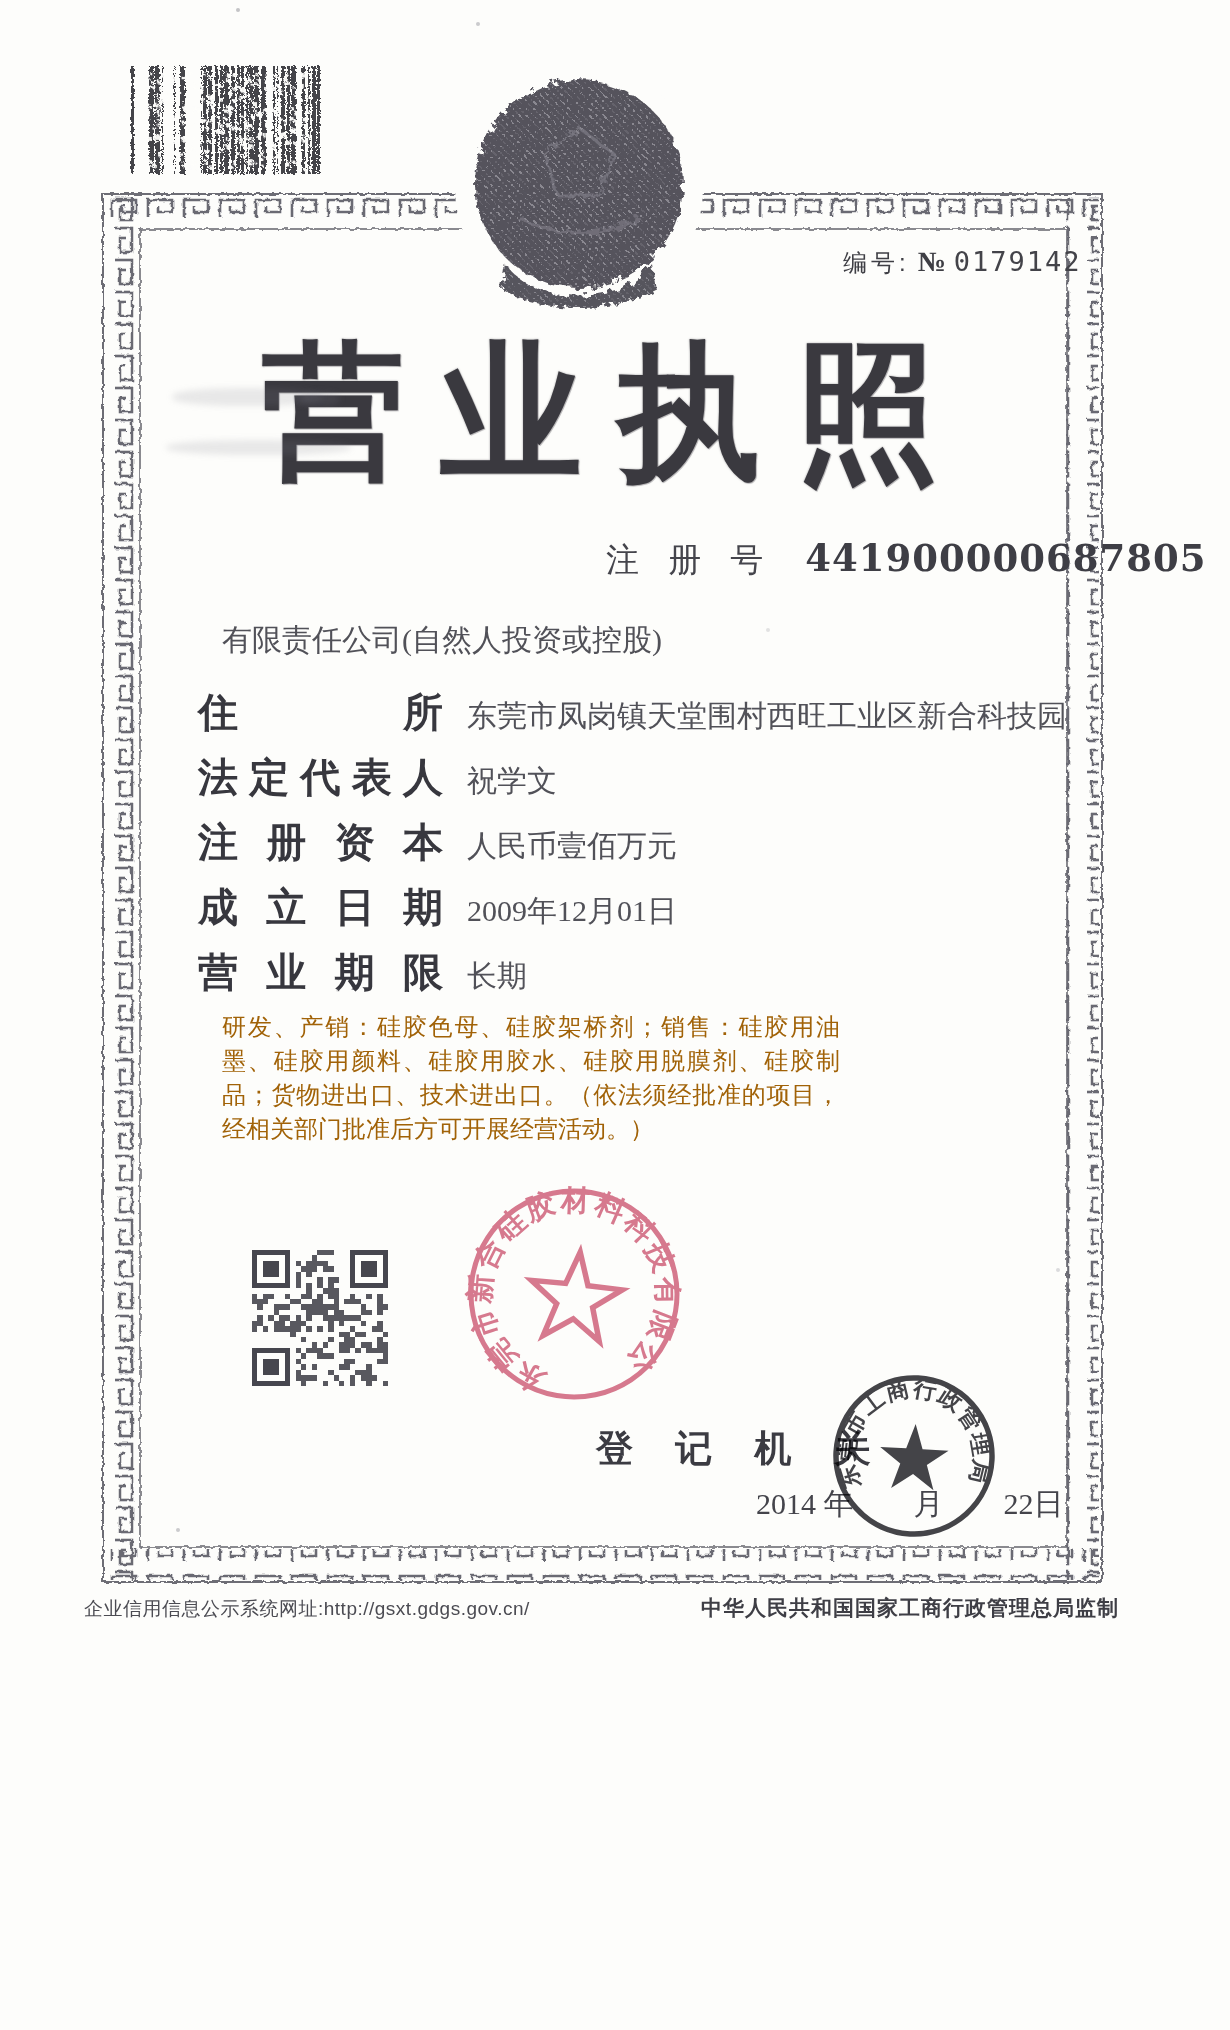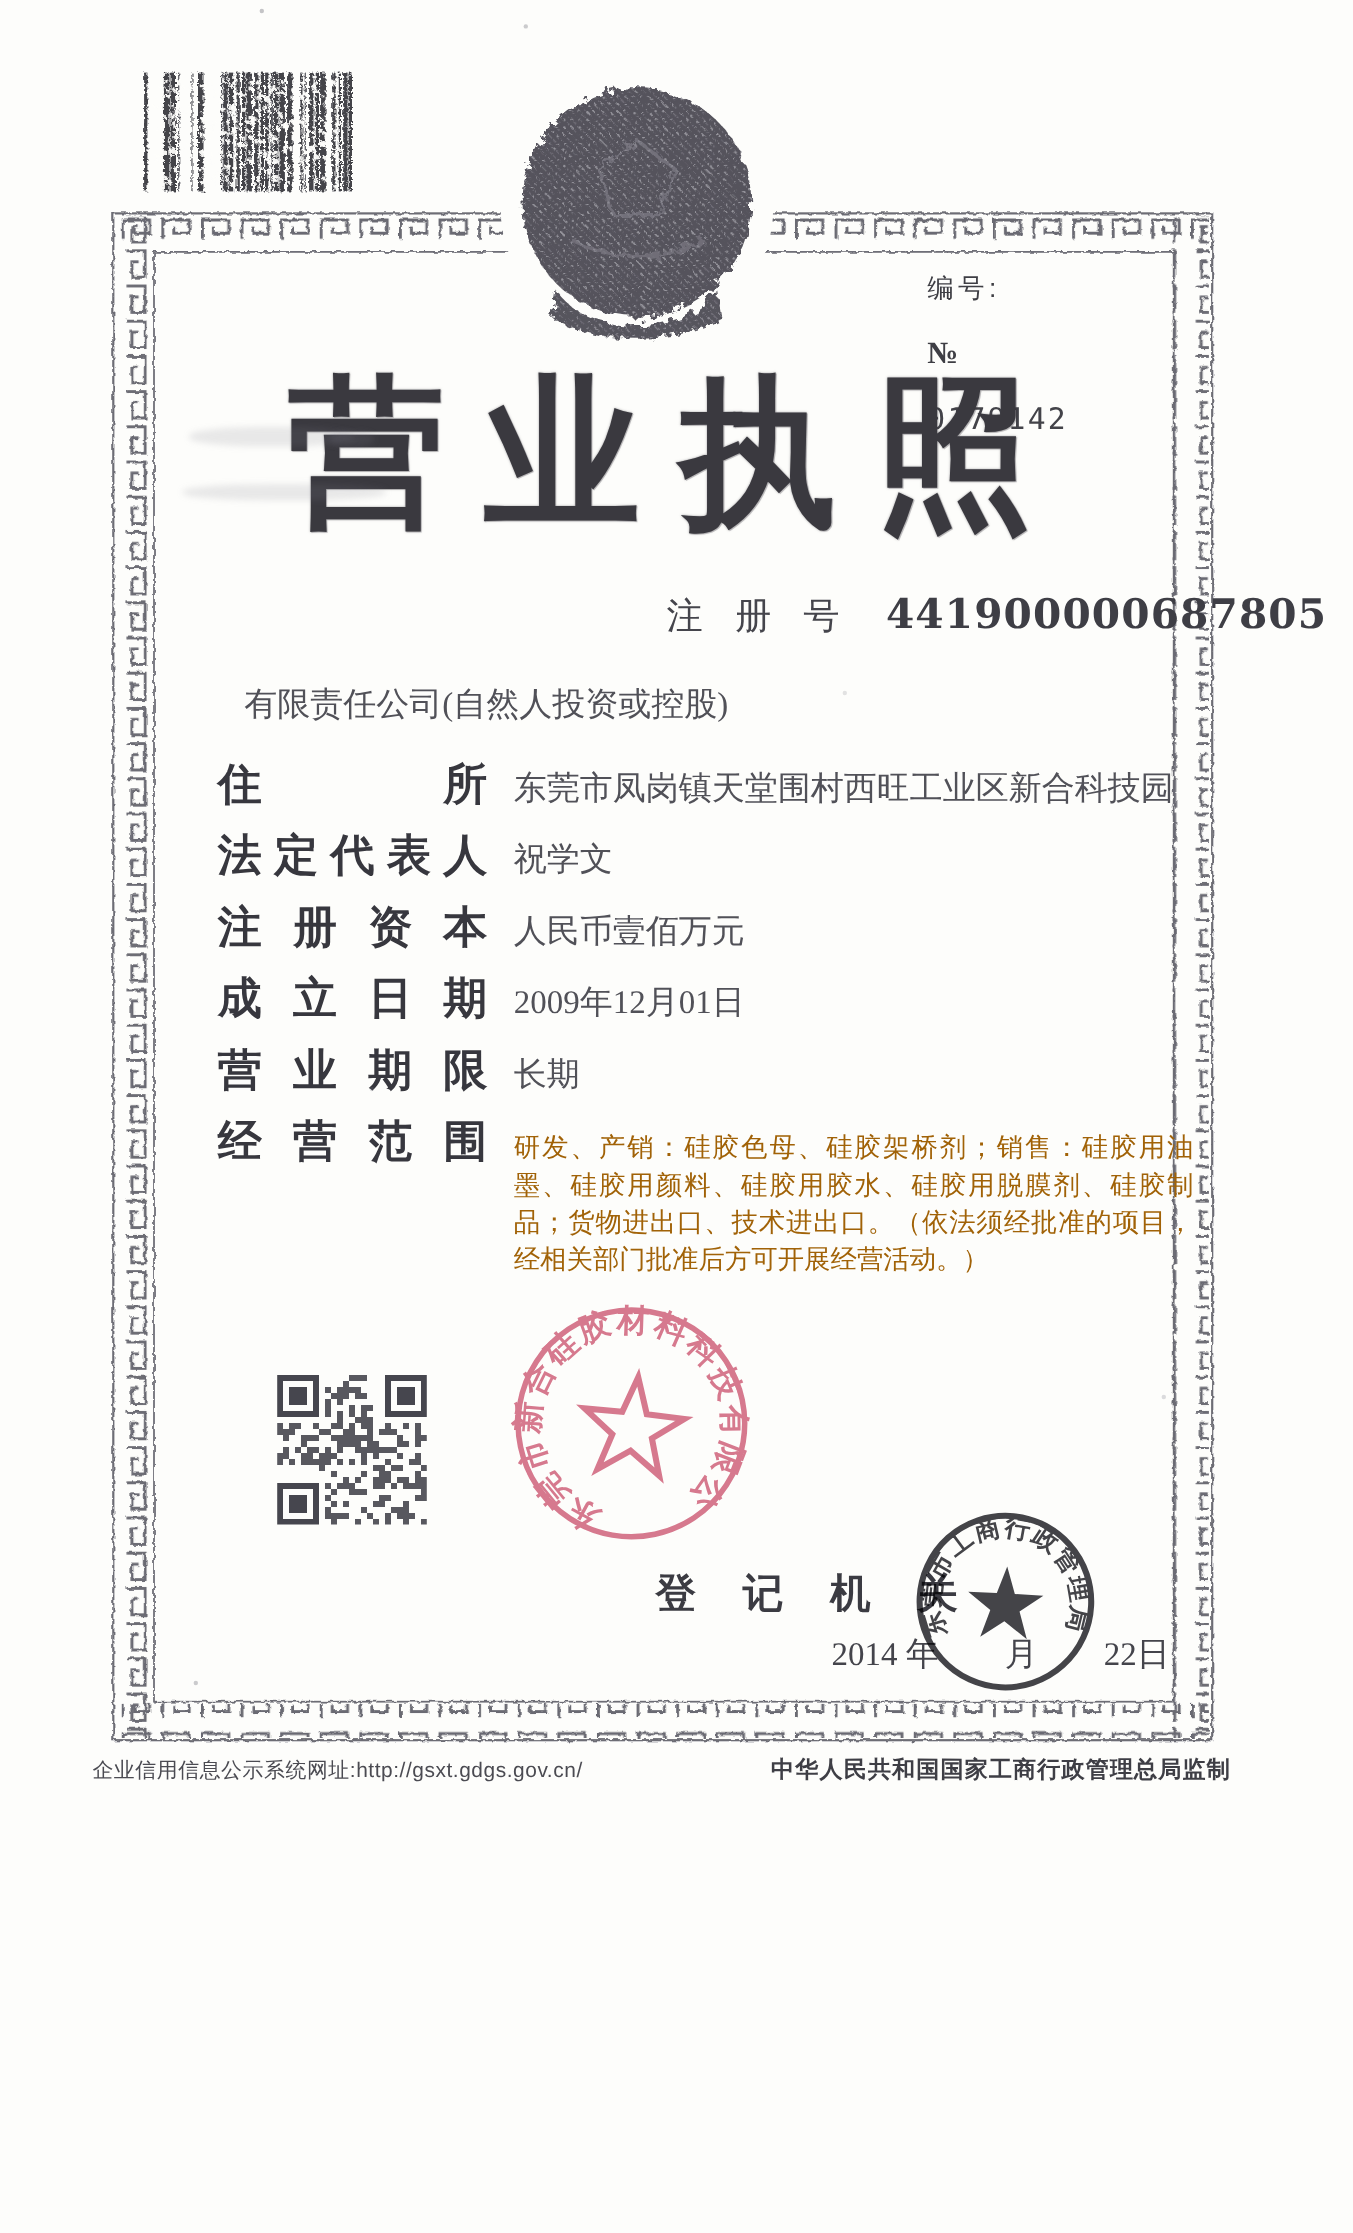--- a/index.html
+++ b/index.html
@@ -6,21 +6,21 @@
   .page{position:relative;width:1230px;height:2030px;background:#fdfdfb;overflow:hidden;
         font-family:"Liberation Sans","DejaVu Sans",sans-serif;color:#3a3a40;}
   .abs{position:absolute;}
   
   svg.overlay{position:absolute;left:0;top:0;pointer-events:none;}
   
   .barcode{left:128px;top:62px;width:198px;height:120px;}
   .emblem{left:448px;top:58px;width:262px;height:266px;}
   .qr{left:252px;top:1250px;width:136px;height:136px;}
   
-  .serial{left:843px;top:246px;display:flex;align-items:baseline;gap:28px;color:#3e3e44;flex-direction:column;}
+  .serial{left:843px;top:246px;display:flex;align-items:baseline;gap:8px;color:#3e3e44;}
   .serial .lab{font-size:24px;letter-spacing:4px;}
   .serial .sym{font-size:28px;font-weight:bold;font-family:"Liberation Serif",serif;}
   .serial .num{font-size:27px;font-family:"DejaVu Sans Mono",monospace;letter-spacing:2px;color:#434349;}
   
   .title{left:262px;top:318px;font-size:142px;font-weight:900;letter-spacing:36px;color:#3a393f;
          transform:scaleY(1.04);text-shadow:0 0 2px rgba(58,57,63,.55),1px 1px 0 rgba(58,57,63,.25);white-space:nowrap;}
   
   .regno{left:606px;top:536px;display:flex;align-items:baseline;gap:32px;}
   .regno .lab{font-size:33px;letter-spacing:10px;color:#45454c;}
   .regno .val{font-size:37px;font-family:"DejaVu Serif","Liberation Serif",serif;color:#3e3e45;letter-spacing:1px;font-weight:bold;}
@@ -476,21 +476,20 @@
     </div>
     <div class="row">
       <span class="lab">成立日期</span>
       <span class="val">2009年12月01日</span>
     </div>
     <div class="row">
       <span class="lab">营业期限</span>
       <span class="val">长期</span>
     </div>
     <div class="row">
-      <span class="lab">经营范围</span>
       <span class="val scope">研发、产销：硅胶色母、硅胶架桥剂；销售：硅胶用油墨、硅胶用颜料、硅胶用胶水、硅胶用脱膜剂、硅胶制品；货物进出口、技术进出口。（依法须经批准的项目，经相关部门批准后方可开展经营活动。）</span>
     </div>
   </div>
 
   <div class="abs qr">
     <svg id="qr-svg" width="136" height="136" viewBox="0 0 25 25" shape-rendering="crispEdges">
         <rect x="12" y="0" width="1" height="1" fill="#46464e" opacity="0.9"></rect>
         <rect x="13" y="0" width="1" height="1" fill="#46464e" opacity="0.9"></rect>
         <rect x="14" y="0" width="1" height="1" fill="#46464e" opacity="0.9"></rect>
         <rect x="11" y="1" width="1" height="1" fill="#46464e" opacity="0.9"></rect>

